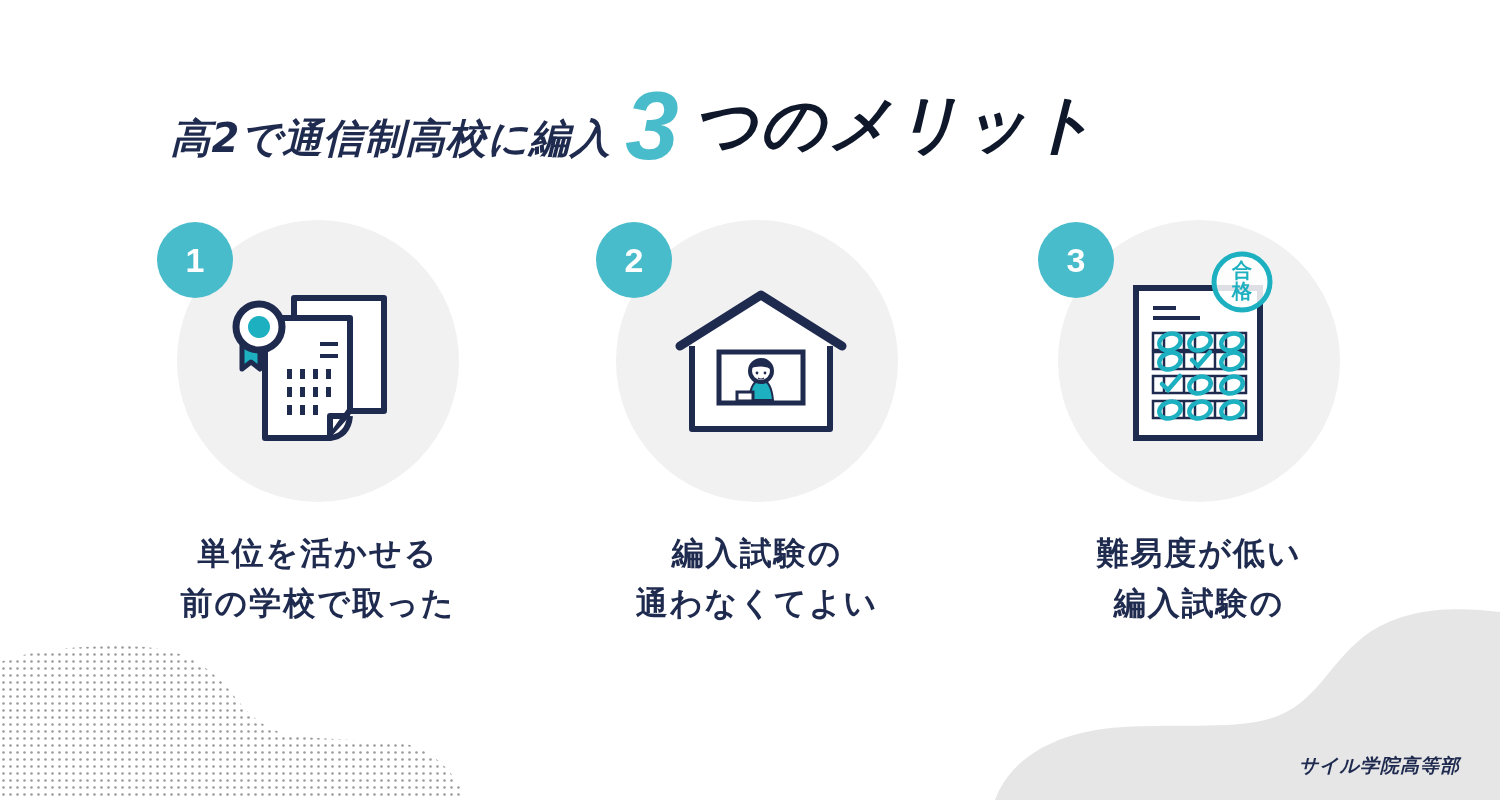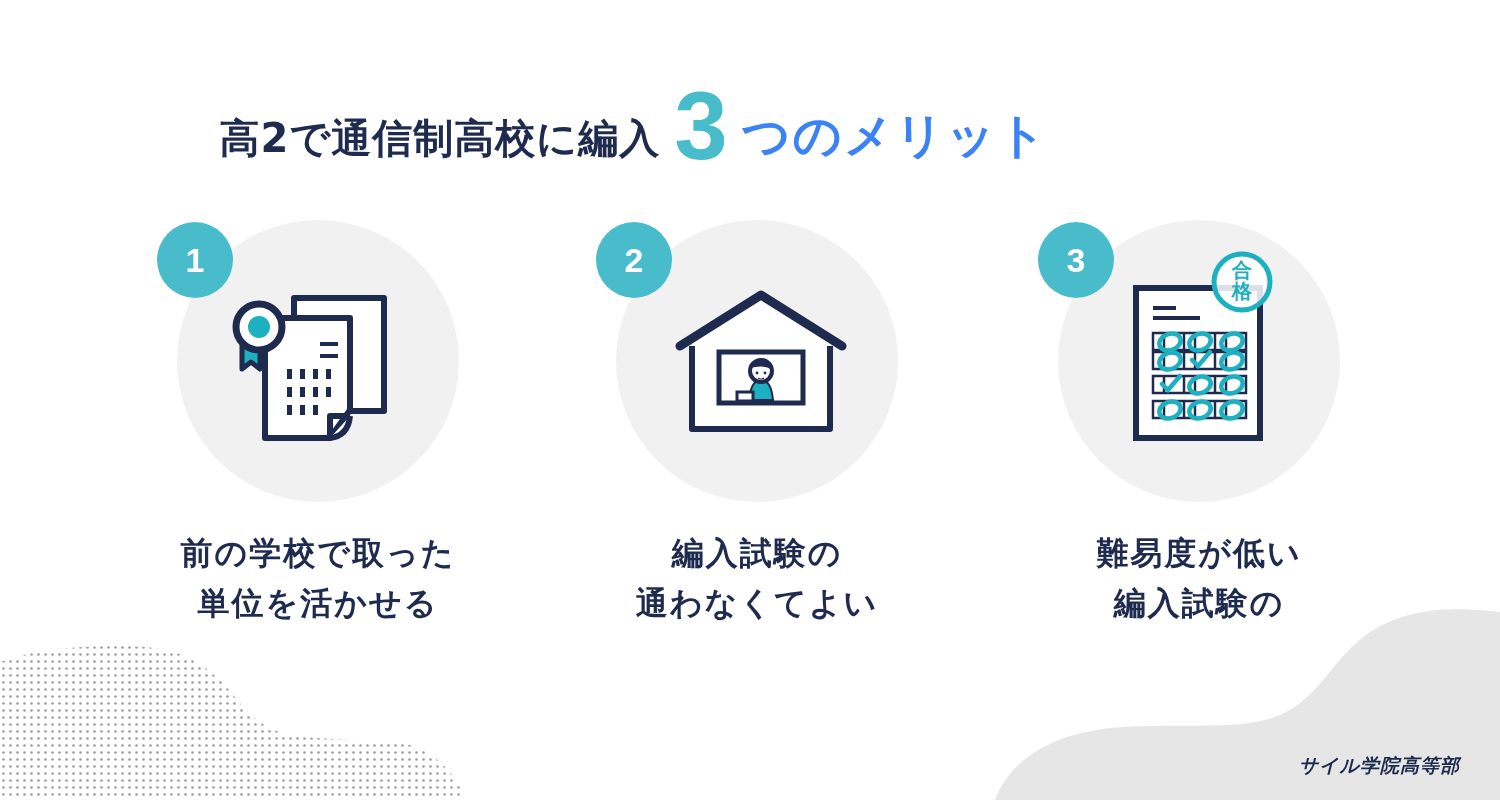--- a/index.html
+++ b/index.html
@@ -10,28 +10,28 @@
   }
   .dots {
     position: absolute; left: 0; top: 0; width: 1500px; height: 800px;
     pointer-events: none;
   }
   .blob { position: absolute; left: 0; top: 0; pointer-events: none; }
 
   .headline {
     position: absolute; left: 0; top: 78px; width: 1268px;
     display: flex; justify-content: center; align-items: flex-end;
-    color: #1f2a4f; font-weight: bold;
+    color: #1f2a4f; font-weight: bold; font-style: italic;
   }
   .headline .main { font-size: 40px; letter-spacing: 1px; padding-bottom: 8px; }
   .headline .num {
     font-size: 96px; line-height: 96px; color: #48bccb; margin: 0 14px 0 14px;
     font-family: "Liberation Sans", sans-serif; font-weight: bold;
   }
-  .headline .accent { font-size: 48px; color: #3b82f6; letter-spacing: 2px; padding-bottom: 6px; }
+  .headline .accent { font-size: 64px; color: #0f172a; letter-spacing: 2px; padding-bottom: 6px; }
 
   .card { position: absolute; top: 220px; width: 300px; height: 400px; }
   .card .circle {
     position: absolute; left: 20px; top: 0; width: 282px; height: 282px;
     border-radius: 50%; background: #f1f1f1;
   }
   .card .badge {
     position: absolute; left: 0; top: 2px; width: 76px; height: 76px; border-radius: 50%;
     background: #48bccb; color: #ffffff; font-size: 34px; font-weight: bold;
     display: flex; align-items: center; justify-content: center;
@@ -100,22 +100,22 @@
       <rect x="55" y="115" width="5" height="10"></rect>
         <rect x="68" y="115" width="5" height="10"></rect>
         <rect x="81" y="115" width="5" height="10"></rect>
     </g>
 
     <path d="M10,44 L10,79 L19,72 L28,79 L28,44 Z" fill="#1cb0c0" stroke="#1f2a4f" stroke-width="5" stroke-linejoin="round"></path>
     <circle cx="27" cy="37" r="23" fill="#ffffff" stroke="#1f2a4f" stroke-width="7"></circle>
     <circle cx="27" cy="37" r="11" fill="#1cb0c0"></circle>
   </svg>
   <div class="caption">
+    <div>単位を活かせる</div>
     <div>前の学校で取った</div>
-    <div>単位を活かせる</div>
   </div>
 </div>
 
 <div class="card" style="left:596px;">
   <div class="circle"></div>
   <div class="badge">2</div>
   <svg class="icon" style="left:78px; top:68px;" width="174" height="150" viewBox="0 0 174 150">
 
     <path d="M18,55 L87,10 L156,55 L156,141 L18,141 Z" fill="#ffffff"></path>
     <path d="M18,58 L18,141 L156,141 L156,58" fill="none" stroke="#1f2a4f" stroke-width="6" stroke-linejoin="round"></path>

